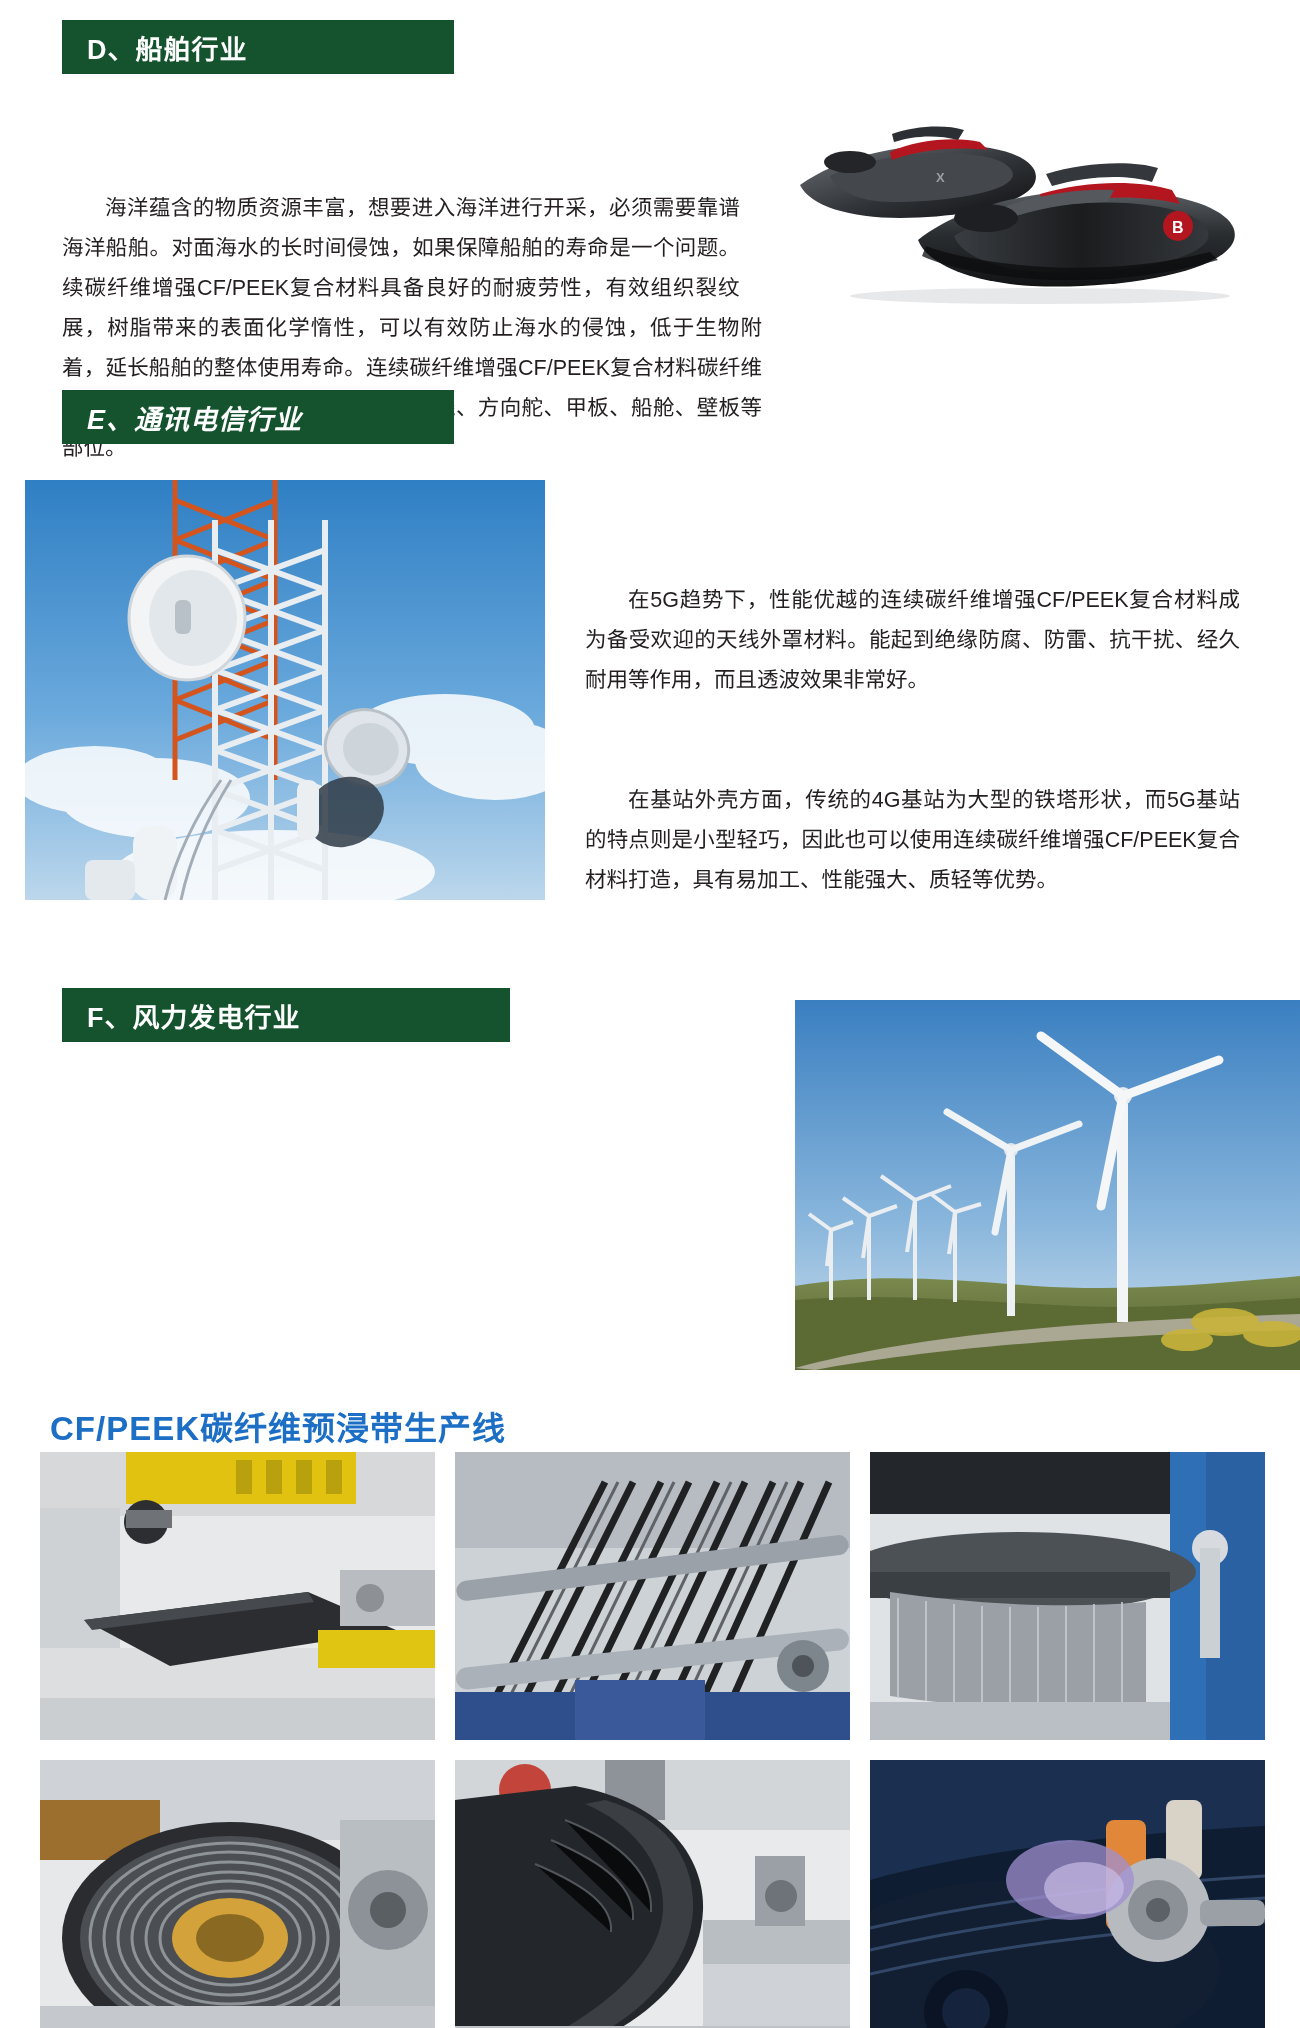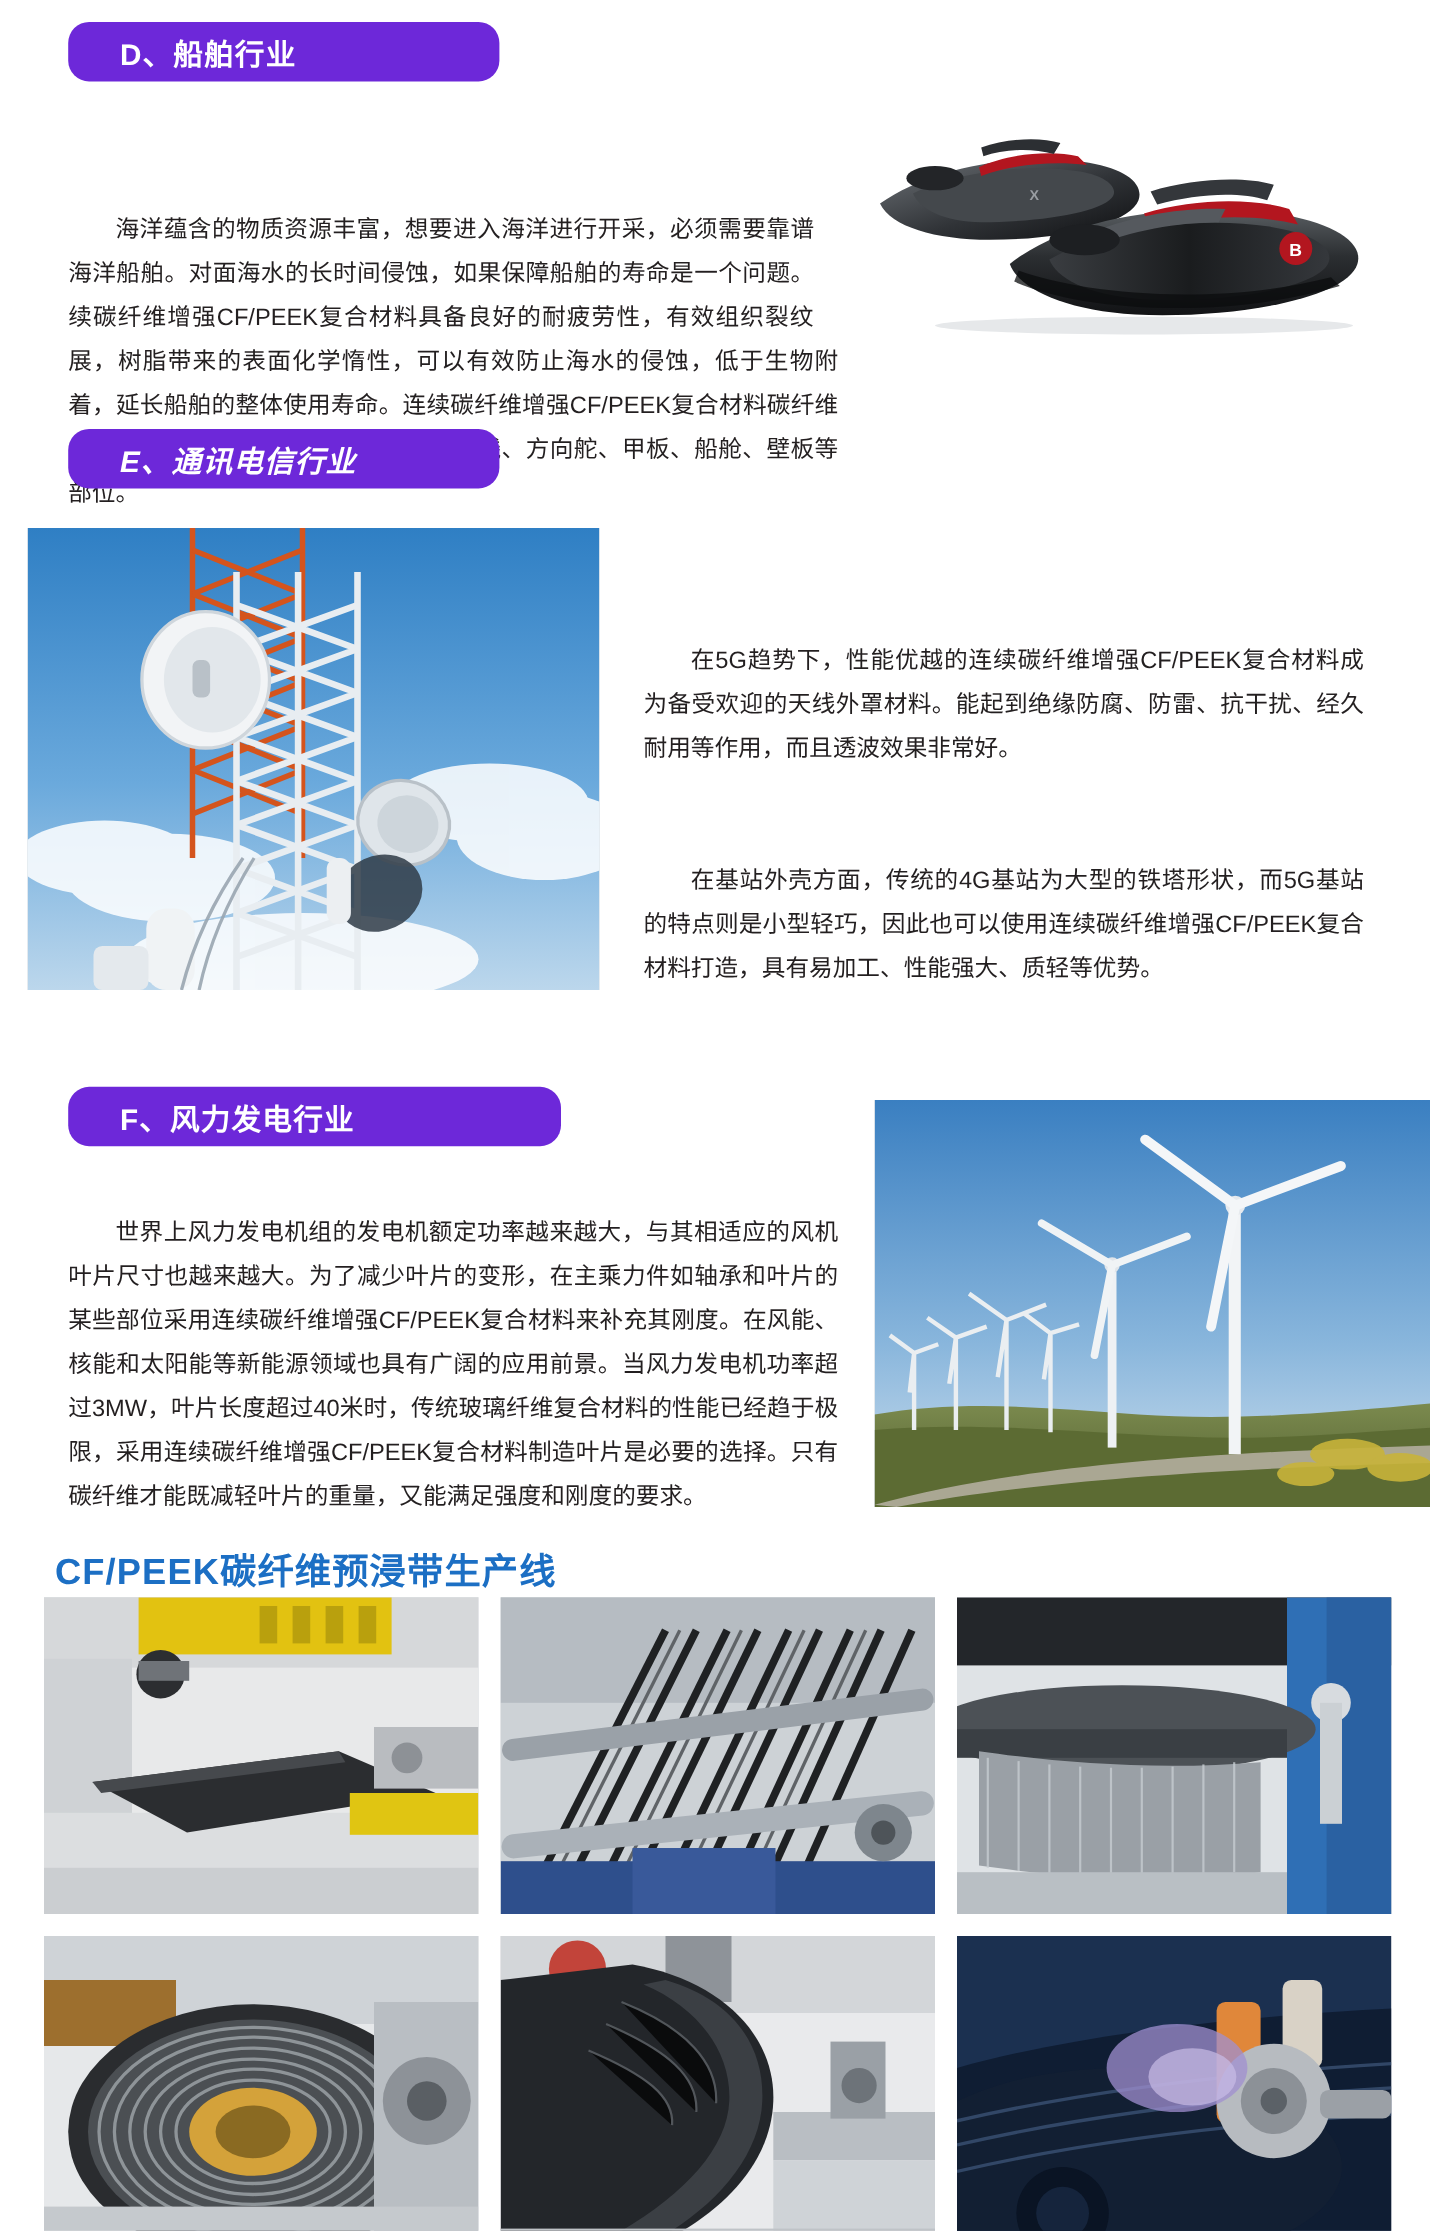--- a/index.html
+++ b/index.html
@@ -18,30 +18,29 @@
   .page {
     position: absolute;
     left: 0; top: 0;
     width: 1300px;
     height: 2028px;
   }
 
   
   .banner {
     position: absolute;
-    background: #6d28d9;
+    background: #14532d;
     color: #ffffff;
     font-size: 27px;
     font-weight: bold;
     letter-spacing: 1px;
     display: flex;
     align-items: center;
-    padding-left: 47px;
+    padding-left: 25px;
     box-sizing: border-box;
-    border-radius: 19px;
   }
   .banner.d { left: 62px;  top: 20px;  width: 392px; height: 54px; }
   .banner.e { left: 62px;  top: 390px; width: 392px; height: 54px; font-style: italic; }
   .banner.f { left: 62px;  top: 988px; width: 448px; height: 54px; }
 
   
   .para {
     position: absolute;
     font-size: 21.5px;
     line-height: 40px;
@@ -213,23 +212,20 @@
     </svg>
   </div>
 
   <div class="para block-e">
     <p>在5G趋势下，性能优越的连续碳纤维增强CF/PEEK复合材料成为备受欢迎的天线外罩材料。能起到绝缘防腐、防雷、抗干扰、经久耐用等作用，而且透波效果非常好。</p>
     <p>在基站外壳方面，传统的4G基站为大型的铁塔形状，而5G基站的特点则是小型轻巧，因此也可以使用连续碳纤维增强CF/PEEK复合材料打造，具有易加工、性能强大、质轻等优势。</p>
   </div>
 
   <div class="banner f">F、风力发电行业</div>
 
-  <div class="para block-f">
-    <p>世界上风力发电机组的发电机额定功率越来越大，与其相适应的风机叶片尺寸也越来越大。为了减少叶片的变形，在主乘力件如轴承和叶片的某些部位采用连续碳纤维增强CF/PEEK复合材料来补充其刚度。在风能、核能和太阳能等新能源领域也具有广阔的应用前景。当风力发电机功率超过3MW，叶片长度超过40米时，传统玻璃纤维复合材料的性能已经趋于极限，采用连续碳纤维增强CF/PEEK复合材料制造叶片是必要的选择。只有碳纤维才能既减轻叶片的重量，又能满足强度和刚度的要求。</p>
-  </div>
 
   <div class="photo wind">
     <svg viewBox="0 0 505 370" preserveAspectRatio="xMidYMid slice" aria-hidden="true">
       <defs>
         <linearGradient id="sky2" x1="0" y1="0" x2="0" y2="1">
           <stop offset="0%" stop-color="#3a7fc1"></stop>
           <stop offset="60%" stop-color="#89b6dc"></stop>
           <stop offset="100%" stop-color="#cfe0ee"></stop>
         </linearGradient>
         <linearGradient id="ground" x1="0" y1="0" x2="0" y2="1">

